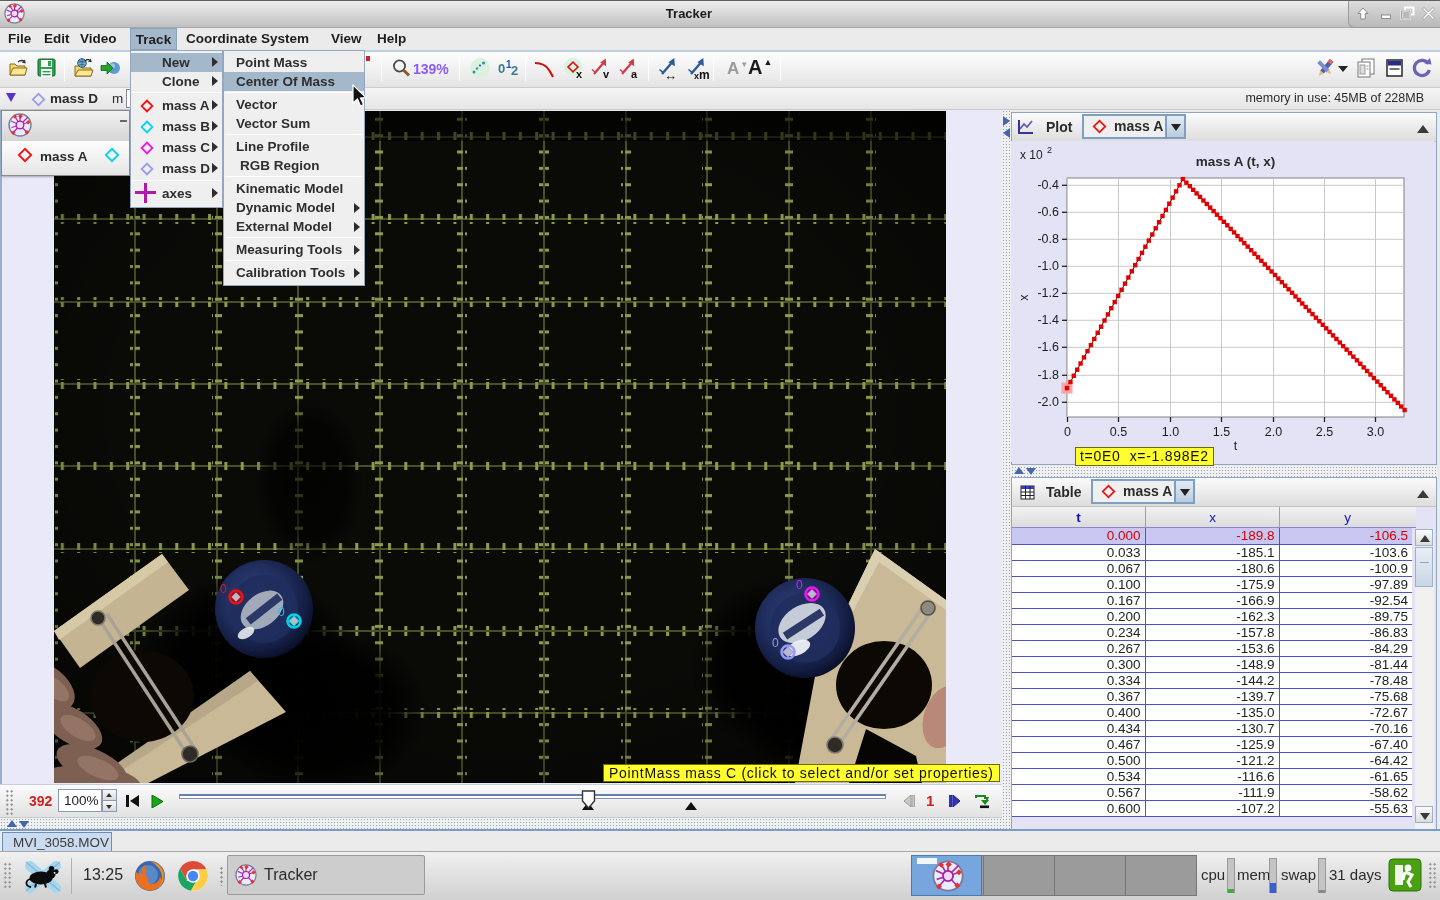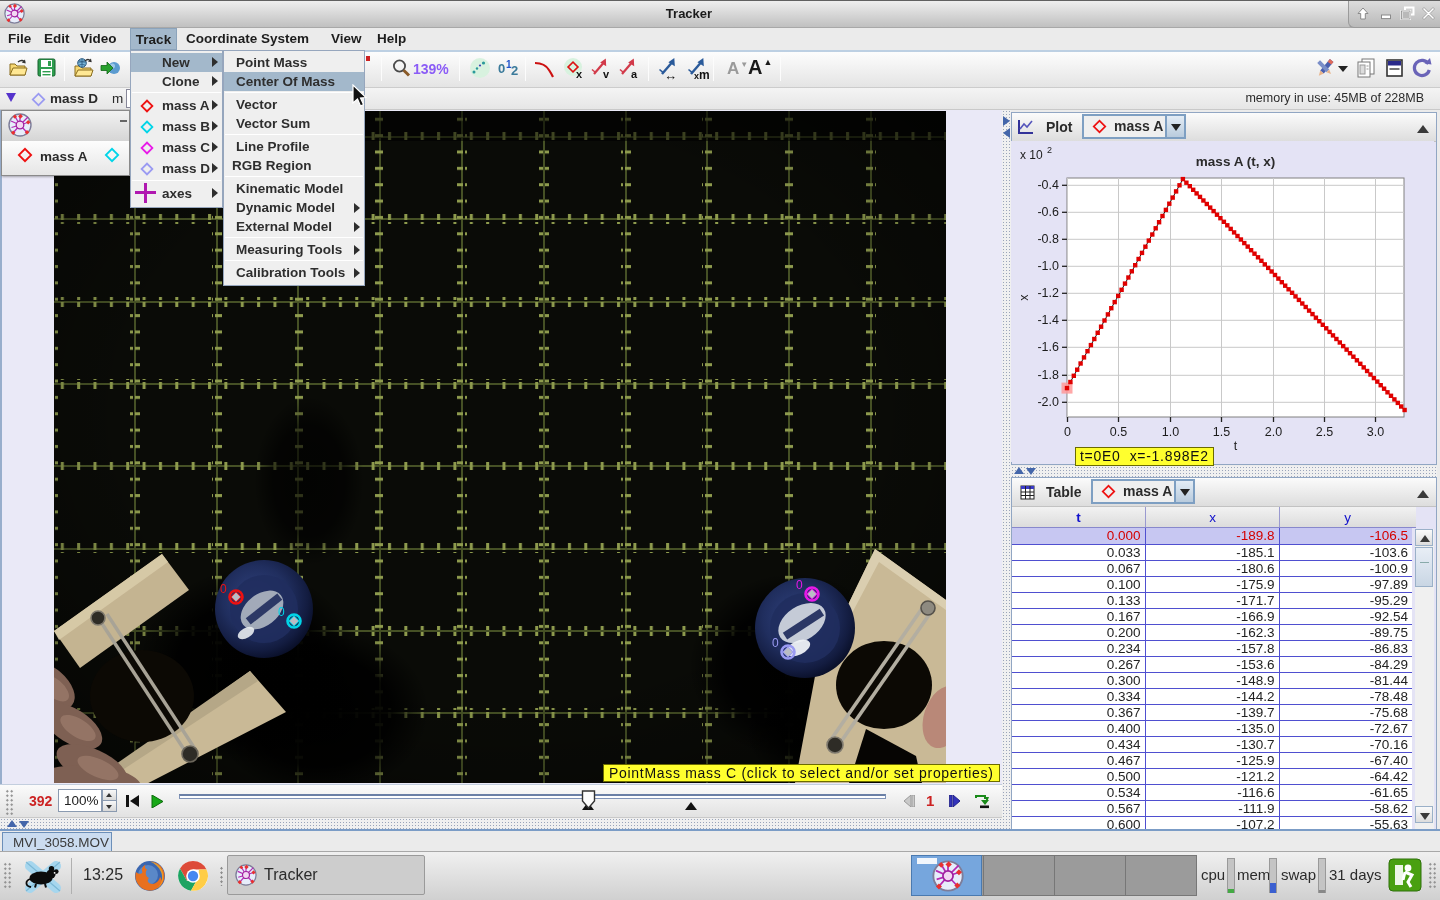--- a/index.html
+++ b/index.html
@@ -647,25 +647,20 @@
               <td style="width:133px;border-left:none">0.067</td>
               <td style="width:134px;">-180.6</td>
               <td style="width:133px;">-100.9</td>
             </tr>
             <tr>
               <td style="width:133px;border-left:none">0.100</td>
               <td style="width:134px;">-175.9</td>
               <td style="width:133px;">-97.89</td>
             </tr>
             <tr>
-              <td style="width:133px;border-left:none">0.133</td>
-              <td style="width:134px;">-171.7</td>
-              <td style="width:133px;">-95.29</td>
-            </tr>
-            <tr>
               <td style="width:133px;border-left:none">0.167</td>
               <td style="width:134px;">-166.9</td>
               <td style="width:133px;">-92.54</td>
             </tr>
             <tr>
               <td style="width:133px;border-left:none">0.200</td>
               <td style="width:134px;padding-left:42px;">-162.3</td>
               <td style="width:133px;">-89.75</td>
             </tr>
             <tr>
@@ -804,21 +799,21 @@
       <div class="it hl"><span style="margin-left:12px">Center Of Mass</span></div>
       <div class="sep">
         <div></div>
       </div>
       <div class="it "><span style="margin-left:12px">Vector</span></div>
       <div class="it "><span style="margin-left:12px">Vector Sum</span></div>
       <div class="sep">
         <div></div>
       </div>
       <div class="it "><span style="margin-left:12px">Line Profile</span></div>
-      <div class="it "><span style="margin-left:8px">RGB Region</span></div>
+      <div class="it "><span style="margin-left:16px">RGB Region</span></div>
       <div class="sep">
         <div></div>
       </div>
       <div class="it "><span style="margin-left:12px">Kinematic Model</span></div>
       <div class="it "><span style="margin-left:12px">Dynamic Model</span><span class="arrow" style="top:4.5px"></span></div>
       <div class="it "><span style="margin-left:12px">External Model</span><span class="arrow" style="top:4.5px"></span></div>
       <div class="sep">
         <div></div>
       </div>
       <div class="it "><span style="margin-left:12px">Measuring Tools</span><span class="arrow" style="top:4.5px"></span></div>

